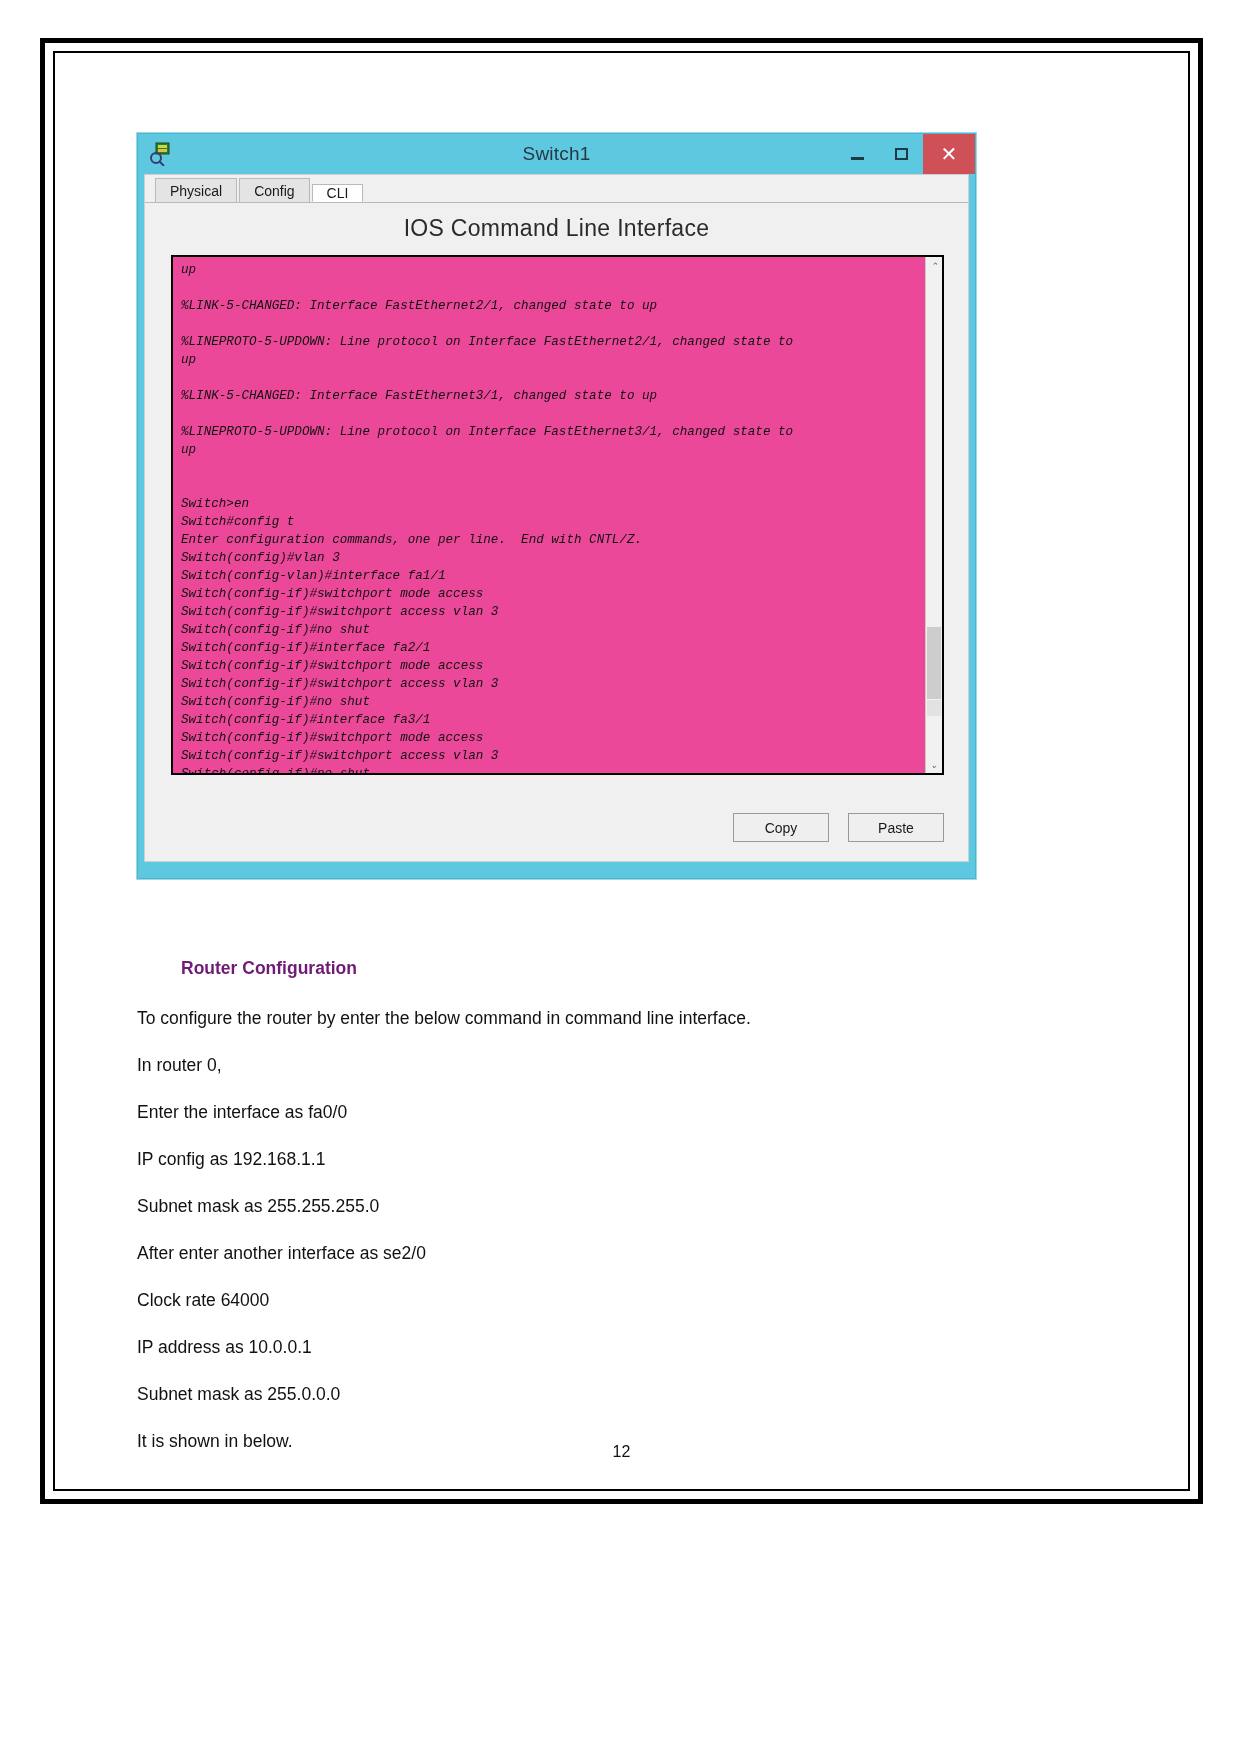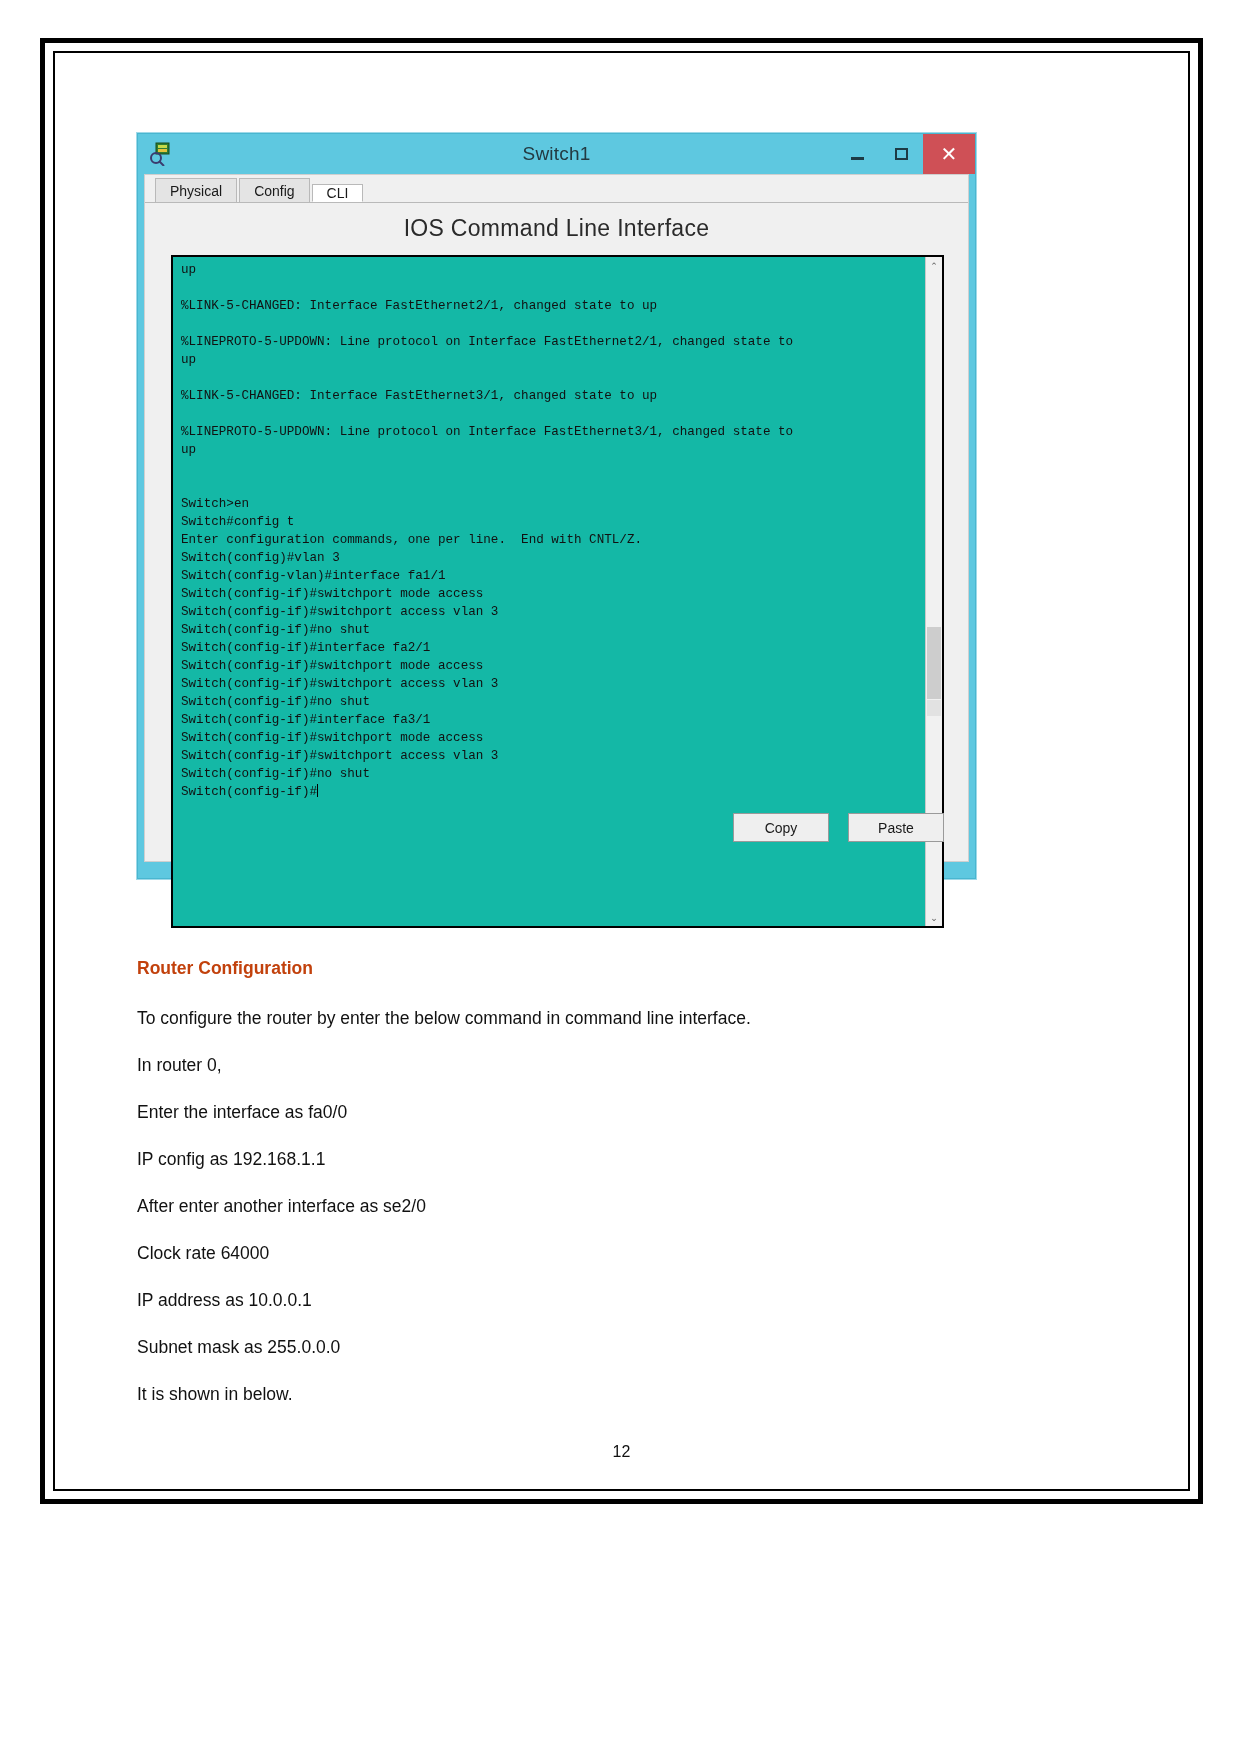--- a/index.html
+++ b/index.html
@@ -172,24 +172,25 @@
     padding: 12px 0 10px 0;
     font-family: "Liberation Sans", sans-serif;
     letter-spacing: 0.3px;
   }
 
   .cli-area-wrap {
     position: absolute;
     left: 26px;
     right: 24px;
     top: 52px;
-    height: 673px;
+    height: 520px;
     border: 2px solid #000000;
-    background: #14b8a6;
-    display: flex;
+    background: #ec4899;
+    display: flex;
+    font-style: italic;
   }
 
   .cli-text {
     flex: 1;
     padding: 4px 6px 0 8px;
     overflow: hidden;
     font-family: "Liberation Mono", "DejaVu Sans Mono", monospace;
     font-size: 12.6px;
     line-height: 18px;
     color: #111111;
@@ -264,23 +265,24 @@
   
   .doc-text {
     position: absolute;
     left: 82px;
     top: 905px;
     width: 940px;
   }
   .doc-heading {
     font-size: 17.5px;
     font-weight: bold;
-    color: #c2410c;
+    color: #701a75;
     margin-bottom: 29px;
     font-family: "Liberation Sans", sans-serif;
+    margin-left: 44px;
   }
   .doc-line {
     font-size: 17.5px;
     color: #111111;
     margin-bottom: 26px;
     font-family: "Liberation Sans", sans-serif;
   }
 
   .page-number {
     position: absolute;
@@ -355,20 +357,21 @@
             </div>
           </div>
         </div>
 
         <div class="doc-text">
           <div class="doc-heading">Router Configuration</div>
           <div class="doc-line">To configure the router by enter the below command in command line interface.</div>
           <div class="doc-line">In router 0,</div>
           <div class="doc-line">Enter the interface as fa0/0</div>
           <div class="doc-line">IP config as 192.168.1.1</div>
+          <div class="doc-line">Subnet mask as 255.255.255.0</div>
           <div class="doc-line">After enter another interface as se2/0</div>
           <div class="doc-line">Clock rate 64000</div>
           <div class="doc-line">IP address as 10.0.0.1</div>
           <div class="doc-line">Subnet mask as 255.0.0.0</div>
           <div class="doc-line">It is shown in below.</div>
         </div>
 
         <div class="page-number">12</div>
 
       </div>

